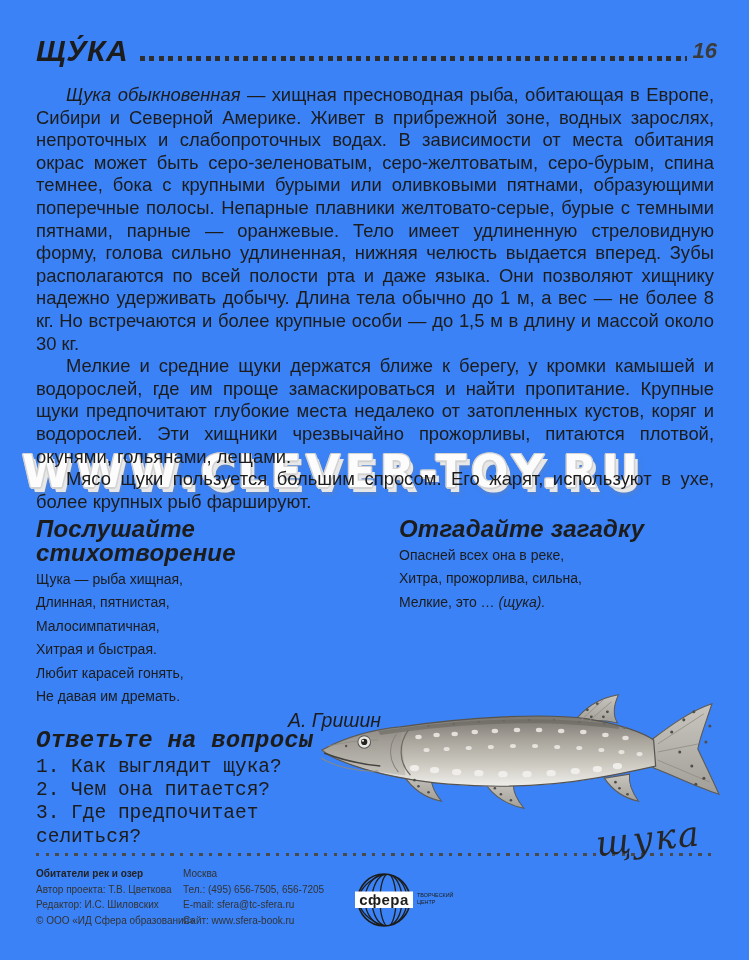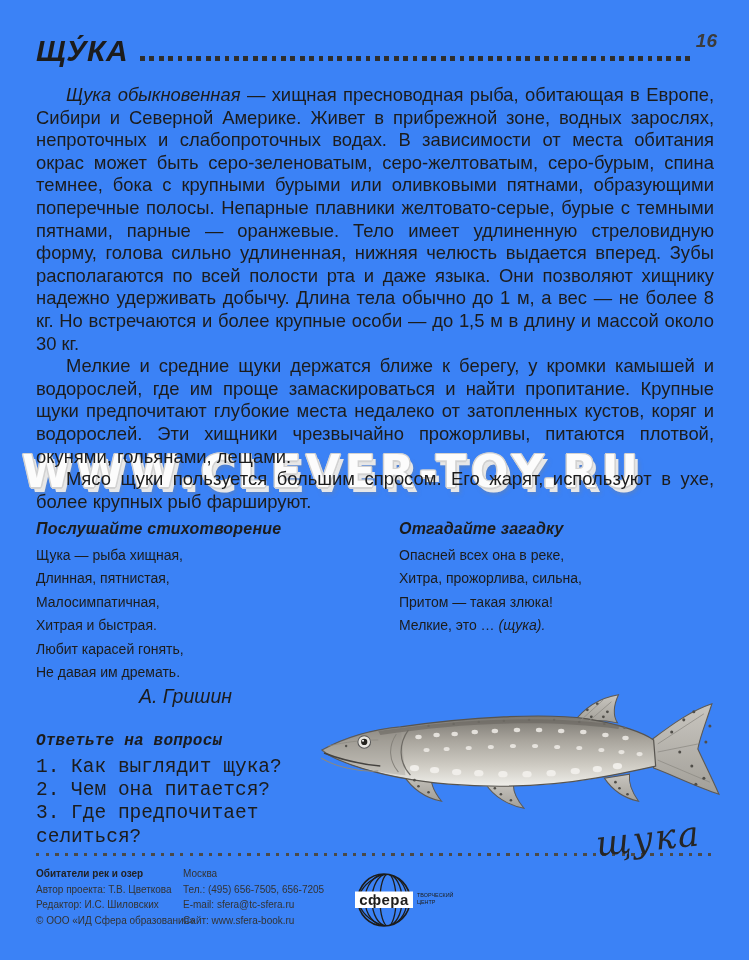--- a/index.html
+++ b/index.html
@@ -17,22 +17,22 @@
   }
   .title-row h1 {
     font-size:30px; font-weight:bold; font-style:italic;
     letter-spacing:0.5px; line-height:34px; white-space:nowrap;
   }
   .leader-dots {
     flex:1; height:5px; margin:0 6px 7px 12px;
     background-image:repeating-linear-gradient(90deg,#2e2e2e 0 4.8px, transparent 4.8px 9.4px);
   }
   .page-num {
-    font-size:19px; font-weight:bold; font-style:italic; color:#3b3b3b;
-    line-height:1; margin-bottom:18px;
+    font-size:22px; font-weight:bold; font-style:italic; color:#3b3b3b;
+    line-height:1; margin-bottom:6px;
   }
 
   
   .watermark {
     position:absolute; top:446px; left:22px; width:706px; z-index:0;
     font-family:"DejaVu Sans", sans-serif;
     font-weight:bold; font-size:44px; letter-spacing:5px; white-space:nowrap;
     color:#fcfcfc;
     text-shadow:
       1.5px 0 #d2d2d2, -1.5px 0 #d2d2d2, 0 1.5px #d2d2d2, 0 -1.5px #d2d2d2,
@@ -45,30 +45,30 @@
     position:absolute; left:36px; top:84px; width:678px; height:432px;
     overflow:hidden; z-index:1;
     font-size:18.4px; line-height:22.6px; text-align:justify;
     hyphens:auto; -webkit-hyphens:auto;
   }
   .article p { text-indent:30px; }
   .article .lead { font-style:italic; }
 
   
   .sec-heading {
-    font-size:16px; font-weight:bold; font-style:italic;
+    font-size:24px; font-weight:bold; font-style:italic;
     line-height:24px; margin-bottom:3px; letter-spacing:0.2px;
   }
   .poem   { position:absolute; left:36px;  top:517px; width:345px; z-index:1; }
   .riddle { position:absolute; left:399px; top:517px; width:325px; z-index:1; }
   .poem .line, .riddle .line, .riddle .last-line {
     font-size:14px; line-height:23.4px;
   }
   .poem .author {
-    font-size:19.5px; line-height:23.4px; font-style:italic; padding-left:103px; margin-top:1px;
+    font-size:19.5px; line-height:23.4px; font-style:italic; padding-left:103px; margin-top:1px;text-align:right;
   }
   .riddle .answer { font-style:italic; }
 
   
   .questions { position:absolute; left:36px; top:729px; width:320px; z-index:1;font-family:Liberation Mono, monospace; }
   .questions .q { font-size:19.5px; line-height:23.2px; }
 
   
   .fish-fig { position:absolute; left:318px; top:681px; width:412px; height:132px; z-index:1; }
 
@@ -118,21 +118,20 @@
     <div class="line">Хитрая и быстрая.</div>
     <div class="line">Любит карасей гонять,</div>
     <div class="line">Не давая им дремать.</div>
     <div class="author">А. Гришин</div>
   </section>
 
   <section class="riddle">
     <div class="sec-heading">Отгадайте загадку</div>
     <div class="line">Опасней всех она в реке,</div>
     <div class="line">Хитра, прожорлива, сильна,</div>
-    <div class="line">Притом — такая злюка!</div>
     <div class="last-line"><span>Мелкие, это … </span><span class="answer">(щука).</span></div>
   </section>
 
   <section class="questions">
     <div class="sec-heading">Ответьте на вопросы</div>
     <div class="q">1. Как выглядит щука?</div>
     <div class="q">2. Чем она питается?</div>
     <div class="q">3. Где предпочитает селиться?</div>
   </section>
 

